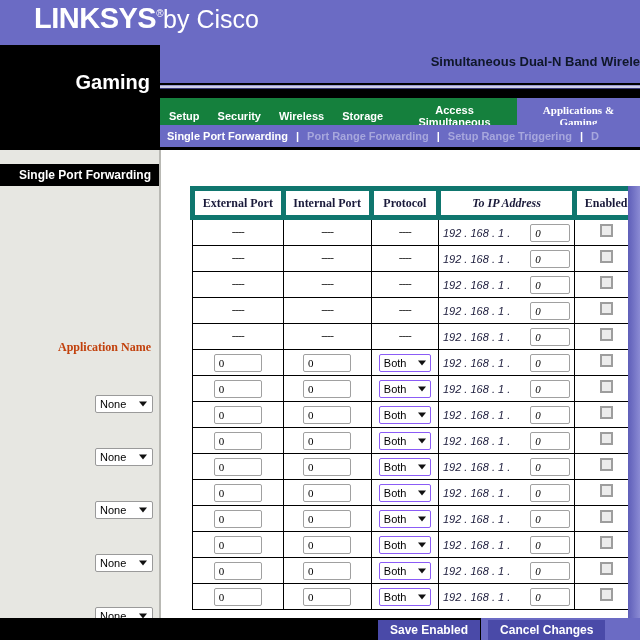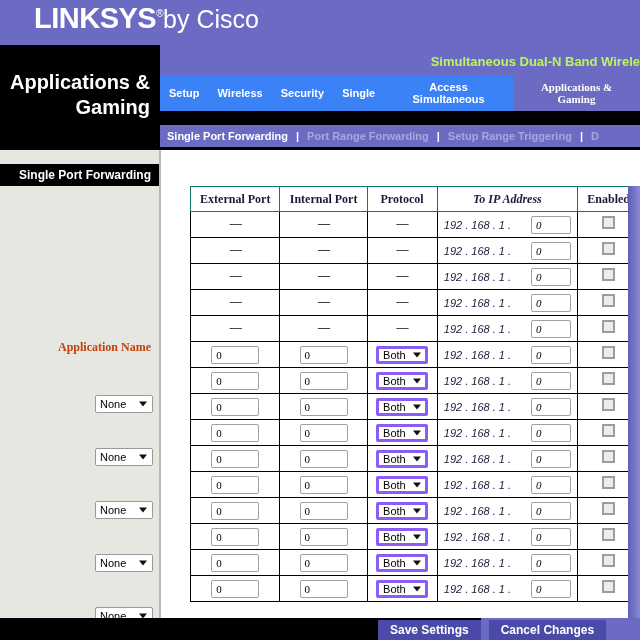--- a/index.html
+++ b/index.html
@@ -60,21 +60,21 @@
   
   .model-strip {
     position: absolute;
     left: 160px; top: 45px;
     width: 480px; height: 38px;
     background: #6b6bc4;
   }
   .model-title {
     position: absolute;
     right: 0px; top: 9px;
-    color: #bef264;
+    color: #0f172a;
     font-weight: bold;
     font-size: 13px;
     white-space: nowrap;
     padding-right: 0px;
   }
 
   
   .pagename {
     position: absolute;
     left: 0px; top: 45px;
@@ -102,23 +102,23 @@
     width: 480px; height: 4px;
     background: #cfcfe8;
     border-top: 1px solid #9a9ad0;
     border-bottom: 1px solid #3a3a7a;
     box-sizing: border-box;
   }
 
   
   .tabs {
     position: absolute;
-    left: 160px; top: 75px;
+    left: 160px; top: 98px;
     width: 480px; height: 36px;
-    background: #3b82f6;
+    background: #15803d;
     display: flex;
     align-items: stretch;
   }
   .tab {
     color: #ffffff;
     font-weight: bold;
     font-size: 11px;
     display: flex;
     align-items: center;
     justify-content: center;
@@ -250,21 +250,21 @@
   }
   table.fwd {
     border-collapse: collapse;
     background: #ffffff;
   }
   table.fwd th {
     font-family: "Liberation Serif", serif;
     font-weight: bold;
     font-size: 12px;
     color: #1a1a3a;
-    border: 1px solid #0f766e;
+    border: 5px solid #0f766e;
     height: 24px;
     padding: 0 6px;
     text-align: center;
     white-space: nowrap;
   }
   table.fwd td {
     border: 1px solid #000000;
     height: 25px;
     padding: 0;
     text-align: center;
@@ -298,21 +298,21 @@
     padding-left: 4px;
     box-sizing: border-box;
     display: inline-flex;
     align-items: center;
   }
 
   .proto-select {
     width: 52px;
     height: 18px;
     background: #ffffff;
-    border: 3px solid #8b5cf6;
+    border: 1px solid #8b5cf6;
     border-radius: 2px;
     font-size: 11px;
     font-family: "Liberation Sans", sans-serif;
     color: #000000;
     display: inline-flex;
     align-items: center;
     padding-left: 4px;
     box-sizing: border-box;
     position: relative;
     text-align: left;
@@ -410,32 +410,31 @@
   </div>
 
   <div class="headerband"></div>
 
   <div class="model-strip">
     <div class="model-title">Simultaneous Dual-N Band Wirele</div>
   </div>
 
   <div class="pagename">
     <div class="pagename-inner">
-      <div>Applications &amp;</div>
       <div>Gaming</div>
     </div>
   </div>
 
   <div class="tab-divider"></div>
 
   <div class="tabs">
     <div class="tab">Setup</div>
+    <div class="tab">Security</div>
     <div class="tab">Wireless</div>
-    <div class="tab">Security</div>
-    <div class="tab">Single</div>
+    <div class="tab">Storage</div>
     <div class="tab">Access Simultaneous</div>
     <div class="tab active">Applications &amp; Gaming</div>
   </div>
 
   <div class="subtabs">
     <div class="subtab active">Single Port Forwarding</div>
     <div class="subtab-sep">|</div>
     <div class="subtab">Port Range Forwarding</div>
     <div class="subtab-sep">|</div>
     <div class="subtab">Setup Range Triggering</div>
@@ -725,17 +724,17 @@
           </tr>
         </tbody>
     </table>
   </div>
 
   <div class="scroll-right"></div>
 
   <div class="footer-black"></div>
   <div class="footer-purple"></div>
   <div class="btnbar">
-    <div class="btn">Save Settings</div>
+    <div class="btn">Save Enabled</div>
     <div class="btn">Cancel Changes</div>
   </div>
 
 </div>
 
 </body></html>

